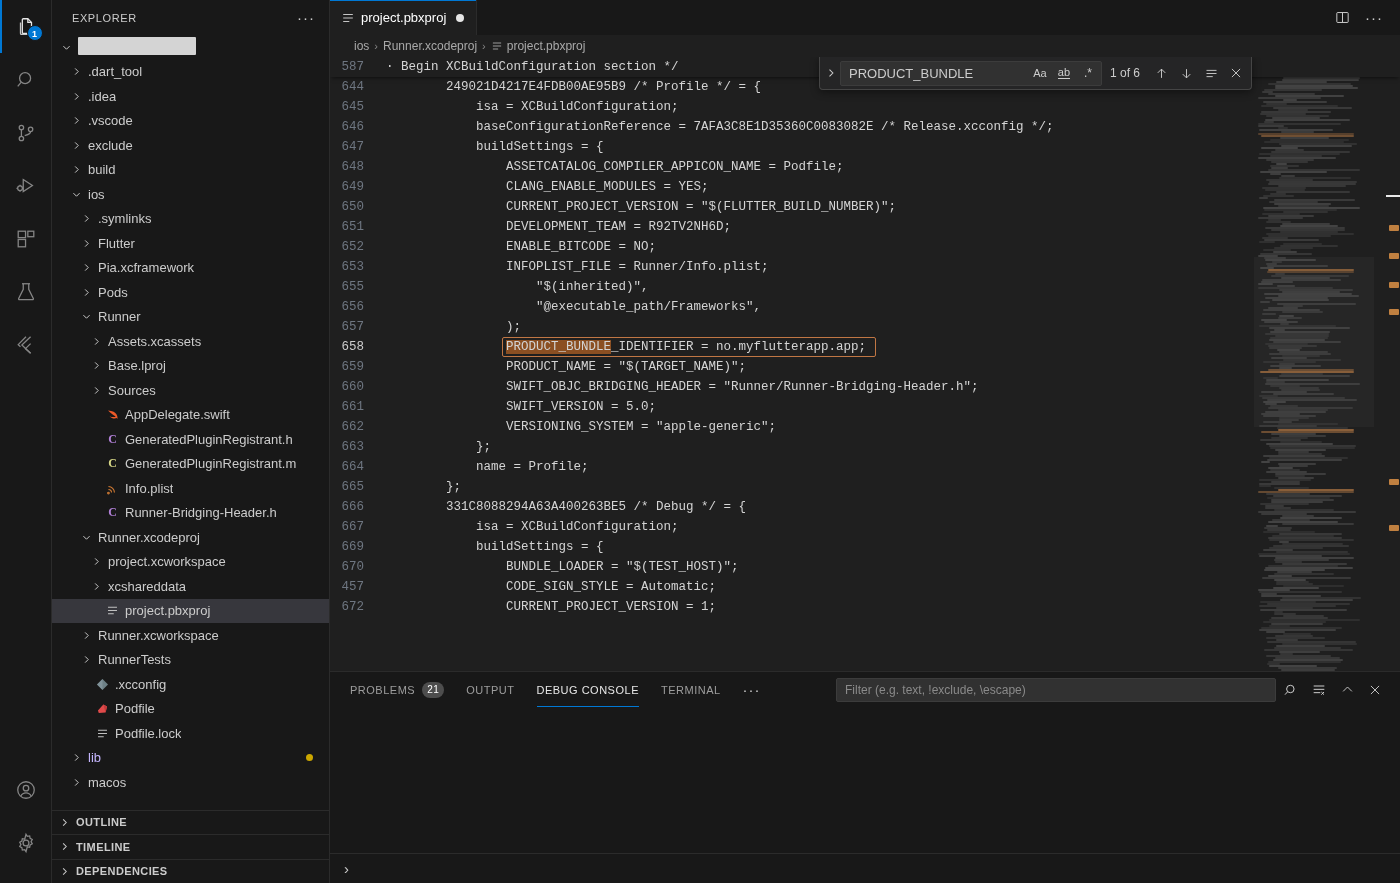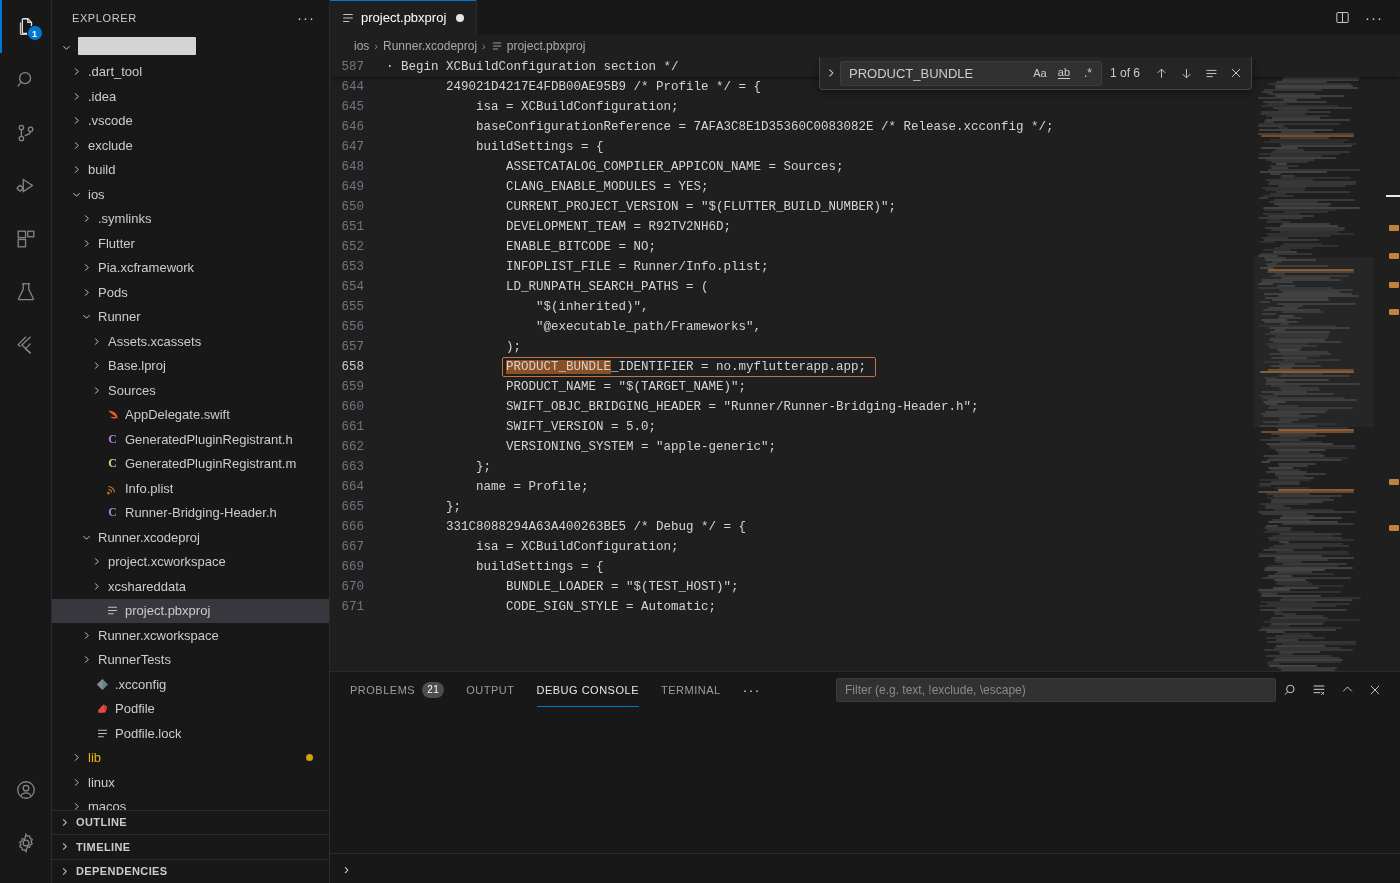--- a/index.html
+++ b/index.html
@@ -57,21 +57,21 @@
     display:flex; align-items:center; justify-content:center; margin-right:2px;
   }
   .twisty svg { display:block; }
   .fico { width:17px; flex:none; display:flex; align-items:center; justify-content:center; margin-right:4px; }
   .rlabel { overflow:hidden; text-overflow:ellipsis; }
   .redact { display:inline-block; width:118px; height:18px; background:#d4d4d4; border-radius:1px; }
   .dot-modified {
     position:absolute; right:16px; width:7px; height:7px; border-radius:50%;
     background:#cca700;
   }
-  .row.lib .rlabel { color:#eab308; }
+  .row.lib .rlabel { color:#c4b5fd; }
 
   .sb-section {
     height:24.5px; display:flex; align-items:center; font-size:11px; font-weight:bold;
     letter-spacing:.4px; color:#cccccc; border-top:1px solid #2b2b2b; padding-left:6px;
     flex:none;
   }
   .sb-section .twisty { margin-right:6px; }
 
   
   .main { flex:1; display:flex; flex-direction:column; min-width:0; background:#1f1f1f; }
@@ -570,29 +570,20 @@
         </div>
         <div class="row lib" style="padding-left: 18px;">
           <span class="twisty">
             <svg width="11" height="11" viewBox="0 0 16 16" fill="none" stroke="currentColor" stroke-width="1.4">
               <path d="M6 3.5L10.5 8 6 12.5"></path>
             </svg>
           </span>
           <span style="width: 4px; flex: 0 0 auto;"></span>
           <span class="rlabel">lib</span>
           <span class="dot-modified"></span>
-        </div>
-        <div class="row" style="padding-left: 18px;">
-          <span class="twisty">
-            <svg width="11" height="11" viewBox="0 0 16 16" fill="none" stroke="currentColor" stroke-width="1.4">
-              <path d="M6 3.5L10.5 8 6 12.5"></path>
-            </svg>
-          </span>
-          <span style="width: 4px; flex: 0 0 auto;"></span>
-          <span class="rlabel">linux</span>
         </div>
         <div class="row" style="padding-left: 18px;">
           <span class="twisty">
             <svg width="11" height="11" viewBox="0 0 16 16" fill="none" stroke="currentColor" stroke-width="1.4">
               <path d="M6 3.5L10.5 8 6 12.5"></path>
             </svg>
           </span>
           <span style="width: 4px; flex: 0 0 auto;"></span>
           <span class="rlabel">macos</span>
         </div>
@@ -669,43 +660,43 @@
         <span class="lnum">587</span>
         <span class="ctext">  · Begin XCBuildConfiguration section */</span>
       </div>
 
       <div class="code-area">
         <div class="lines" id="lines">
             <div class="cline"><span class="lnum">644</span><span class="ctext">        249021D4217E4FDB00AE95B9 /* Profile */ = {</span></div>
             <div class="cline"><span class="lnum">645</span><span class="ctext">            isa = XCBuildConfiguration;</span></div>
             <div class="cline"><span class="lnum">646</span><span class="ctext">            baseConfigurationReference = 7AFA3C8E1D35360C0083082E /* Release.xcconfig */;</span></div>
             <div class="cline"><span class="lnum">647</span><span class="ctext">            buildSettings = {</span></div>
-            <div class="cline"><span class="lnum">648</span><span class="ctext">                ASSETCATALOG_COMPILER_APPICON_NAME = Sources;</span></div>
+            <div class="cline"><span class="lnum">648</span><span class="ctext">                ASSETCATALOG_COMPILER_APPICON_NAME = Podfile;</span></div>
             <div class="cline"><span class="lnum">649</span><span class="ctext">                CLANG_ENABLE_MODULES = YES;</span></div>
             <div class="cline"><span class="lnum">650</span><span class="ctext">                CURRENT_PROJECT_VERSION = "$(FLUTTER_BUILD_NUMBER)";</span></div>
             <div class="cline"><span class="lnum">651</span><span class="ctext">                DEVELOPMENT_TEAM = R92TV2NH6D;</span></div>
             <div class="cline"><span class="lnum">652</span><span class="ctext">                ENABLE_BITCODE = NO;</span></div>
             <div class="cline"><span class="lnum">653</span><span class="ctext">                INFOPLIST_FILE = Runner/Info.plist;</span></div>
-            <div class="cline"><span class="lnum">654</span><span class="ctext">                LD_RUNPATH_SEARCH_PATHS = (</span></div>
             <div class="cline"><span class="lnum">655</span><span class="ctext">                    "$(inherited)",</span></div>
             <div class="cline"><span class="lnum">656</span><span class="ctext">                    "@executable_path/Frameworks",</span></div>
             <div class="cline"><span class="lnum">657</span><span class="ctext">                );</span></div>
             <div class="cline current"><span class="lnum">658</span><span class="ctext"><span>&nbsp;&nbsp;&nbsp;&nbsp;&nbsp;&nbsp;&nbsp;&nbsp;&nbsp;&nbsp;&nbsp;&nbsp;&nbsp;&nbsp;&nbsp;&nbsp;</span><span class="match-fill">PRODUCT_BUNDLE</span><span>_IDENTIFIER&nbsp;=&nbsp;no.myflutterapp.app;</span></span><div class="cur-box" style="left: 172.48px; width: 373.44px;"></div></div>
             <div class="cline"><span class="lnum">659</span><span class="ctext">                PRODUCT_NAME = "$(TARGET_NAME)";</span></div>
             <div class="cline"><span class="lnum">660</span><span class="ctext">                SWIFT_OBJC_BRIDGING_HEADER = "Runner/Runner-Bridging-Header.h";</span></div>
             <div class="cline"><span class="lnum">661</span><span class="ctext">                SWIFT_VERSION = 5.0;</span></div>
             <div class="cline"><span class="lnum">662</span><span class="ctext">                VERSIONING_SYSTEM = "apple-generic";</span></div>
             <div class="cline"><span class="lnum">663</span><span class="ctext">            };</span></div>
             <div class="cline"><span class="lnum">664</span><span class="ctext">            name = Profile;</span></div>
             <div class="cline"><span class="lnum">665</span><span class="ctext">        };</span></div>
             <div class="cline"><span class="lnum">666</span><span class="ctext">        331C8088294A63A400263BE5 /* Debug */ = {</span></div>
             <div class="cline"><span class="lnum">667</span><span class="ctext">            isa = XCBuildConfiguration;</span></div>
             <div class="cline"><span class="lnum">669</span><span class="ctext">            buildSettings = {</span></div>
             <div class="cline"><span class="lnum">670</span><span class="ctext">                BUNDLE_LOADER = "$(TEST_HOST)";</span></div>
-            <div class="cline"><span class="lnum">671</span><span class="ctext">                CODE_SIGN_STYLE = Automatic;</span></div>
+            <div class="cline"><span class="lnum">457</span><span class="ctext">                CODE_SIGN_STYLE = Automatic;</span></div>
+            <div class="cline"><span class="lnum">672</span><span class="ctext">                CURRENT_PROJECT_VERSION = 1;</span></div>
           </div>
 
         <div class="editor-rightpad"></div>
         <div class="minimap" id="minimap">
           <div class="mm-slider" id="mm-slider" style="top: 180px; height: 170px;"></div>
         <div class="mm-row">
               <div class="mm-seg" style="margin-left: 29px; width: 77px; opacity: 0.64;"></div>
             </div>
             <div class="mm-row">
               <div class="mm-seg" style="margin-left: 28px; width: 77px; opacity: 0.79;"></div>

